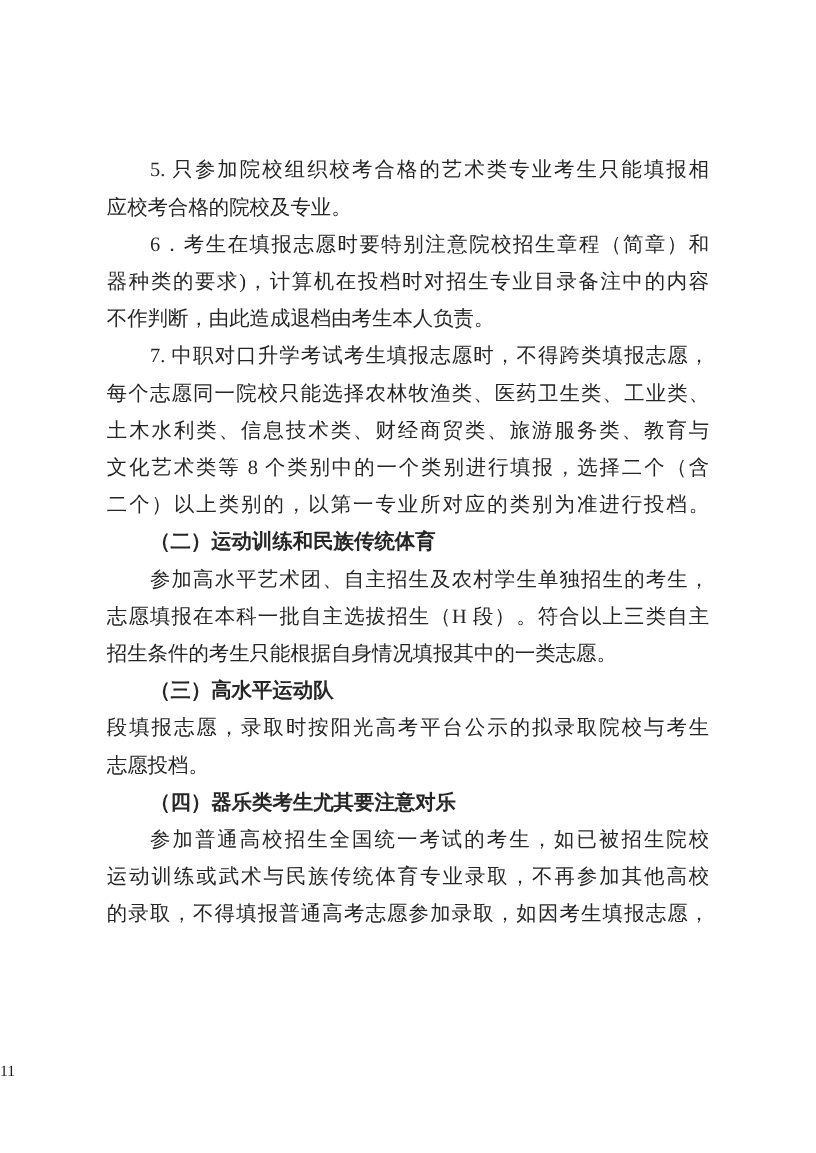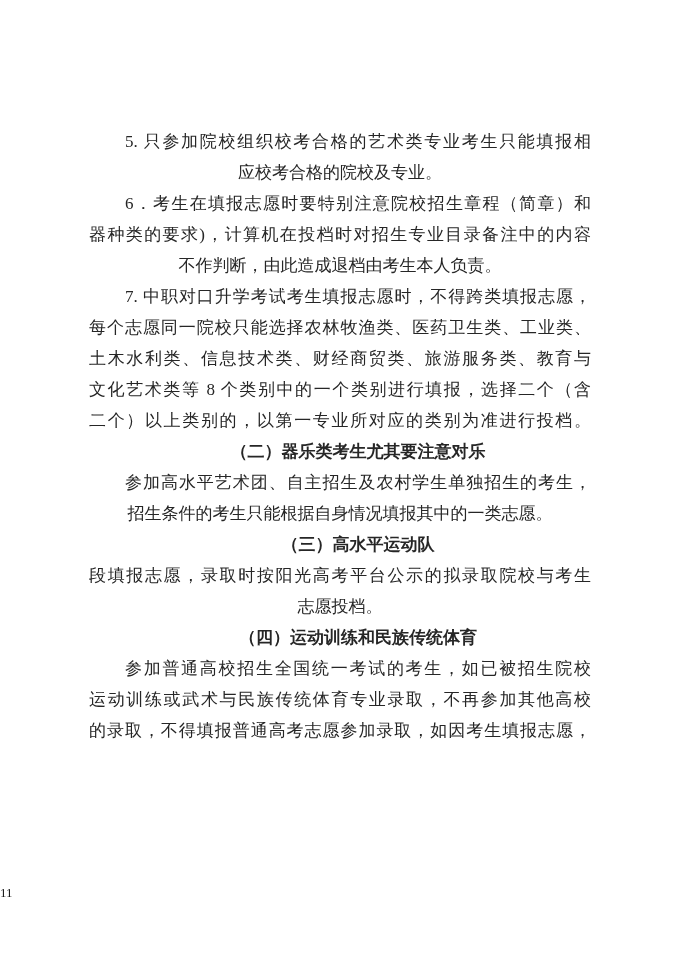--- a/index.html
+++ b/index.html
@@ -16,21 +16,21 @@
     position: absolute;
     left: 89px;
     top: 126px;
     width: 502px;
   }
   .line {
     font-size: 17px;
     line-height: 31px;
     height: 31px;
     overflow: hidden;
-    text-align: center;
+    text-align: left;
     white-space: normal;
   }
   .line.fill {
     text-align: justify;
     text-align-last: justify;
   }
   .line.indent { text-indent: 36px; }
   .line.bold { font-weight: bold; }
   .page-number {
     position: absolute;
@@ -50,25 +50,26 @@
       <div class="line fill indent">5. 只参加院校组织校考合格的艺术类专业考生只能填报相</div>
       <div class="line">应校考合格的院校及专业。</div>
       <div class="line fill indent">6．考生在填报志愿时要特别注意院校招生章程（简章）和</div>
       <div class="line fill">器种类的要求)，计算机在投档时对招生专业目录备注中的内容</div>
       <div class="line">不作判断，由此造成退档由考生本人负责。</div>
       <div class="line fill indent">7. 中职对口升学考试考生填报志愿时，不得跨类填报志愿，</div>
       <div class="line fill">每个志愿同一院校只能选择农林牧渔类、医药卫生类、工业类、</div>
       <div class="line fill">土木水利类、信息技术类、财经商贸类、旅游服务类、教育与</div>
       <div class="line fill">文化艺术类等 8 个类别中的一个类别进行填报，选择二个（含</div>
       <div class="line fill">二个）以上类别的，以第一专业所对应的类别为准进行投档。</div>
-      <div class="line indent bold">（二）器乐类考生尤其要注意对乐</div>
+      <div class="line indent bold">（二）运动训练和民族传统体育</div>
       <div class="line fill indent">参加高水平艺术团、自主招生及农村学生单独招生的考生，</div>
+      <div class="line fill">志愿填报在本科一批自主选拔招生（H 段）。符合以上三类自主</div>
       <div class="line">招生条件的考生只能根据自身情况填报其中的一类志愿。</div>
       <div class="line indent bold">（三）高水平运动队</div>
       <div class="line fill">段填报志愿，录取时按阳光高考平台公示的拟录取院校与考生</div>
       <div class="line">志愿投档。</div>
-      <div class="line indent bold">（四）运动训练和民族传统体育</div>
+      <div class="line indent bold">（四）器乐类考生尤其要注意对乐</div>
       <div class="line fill indent">参加普通高校招生全国统一考试的考生，如已被招生院校</div>
       <div class="line fill">运动训练或武术与民族传统体育专业录取，不再参加其他高校</div>
       <div class="line fill">的录取，不得填报普通高考志愿参加录取，如因考生填报志愿，</div>
     </div>
   <div class="page-number">11</div>
 </div>
 
 </body></html>

